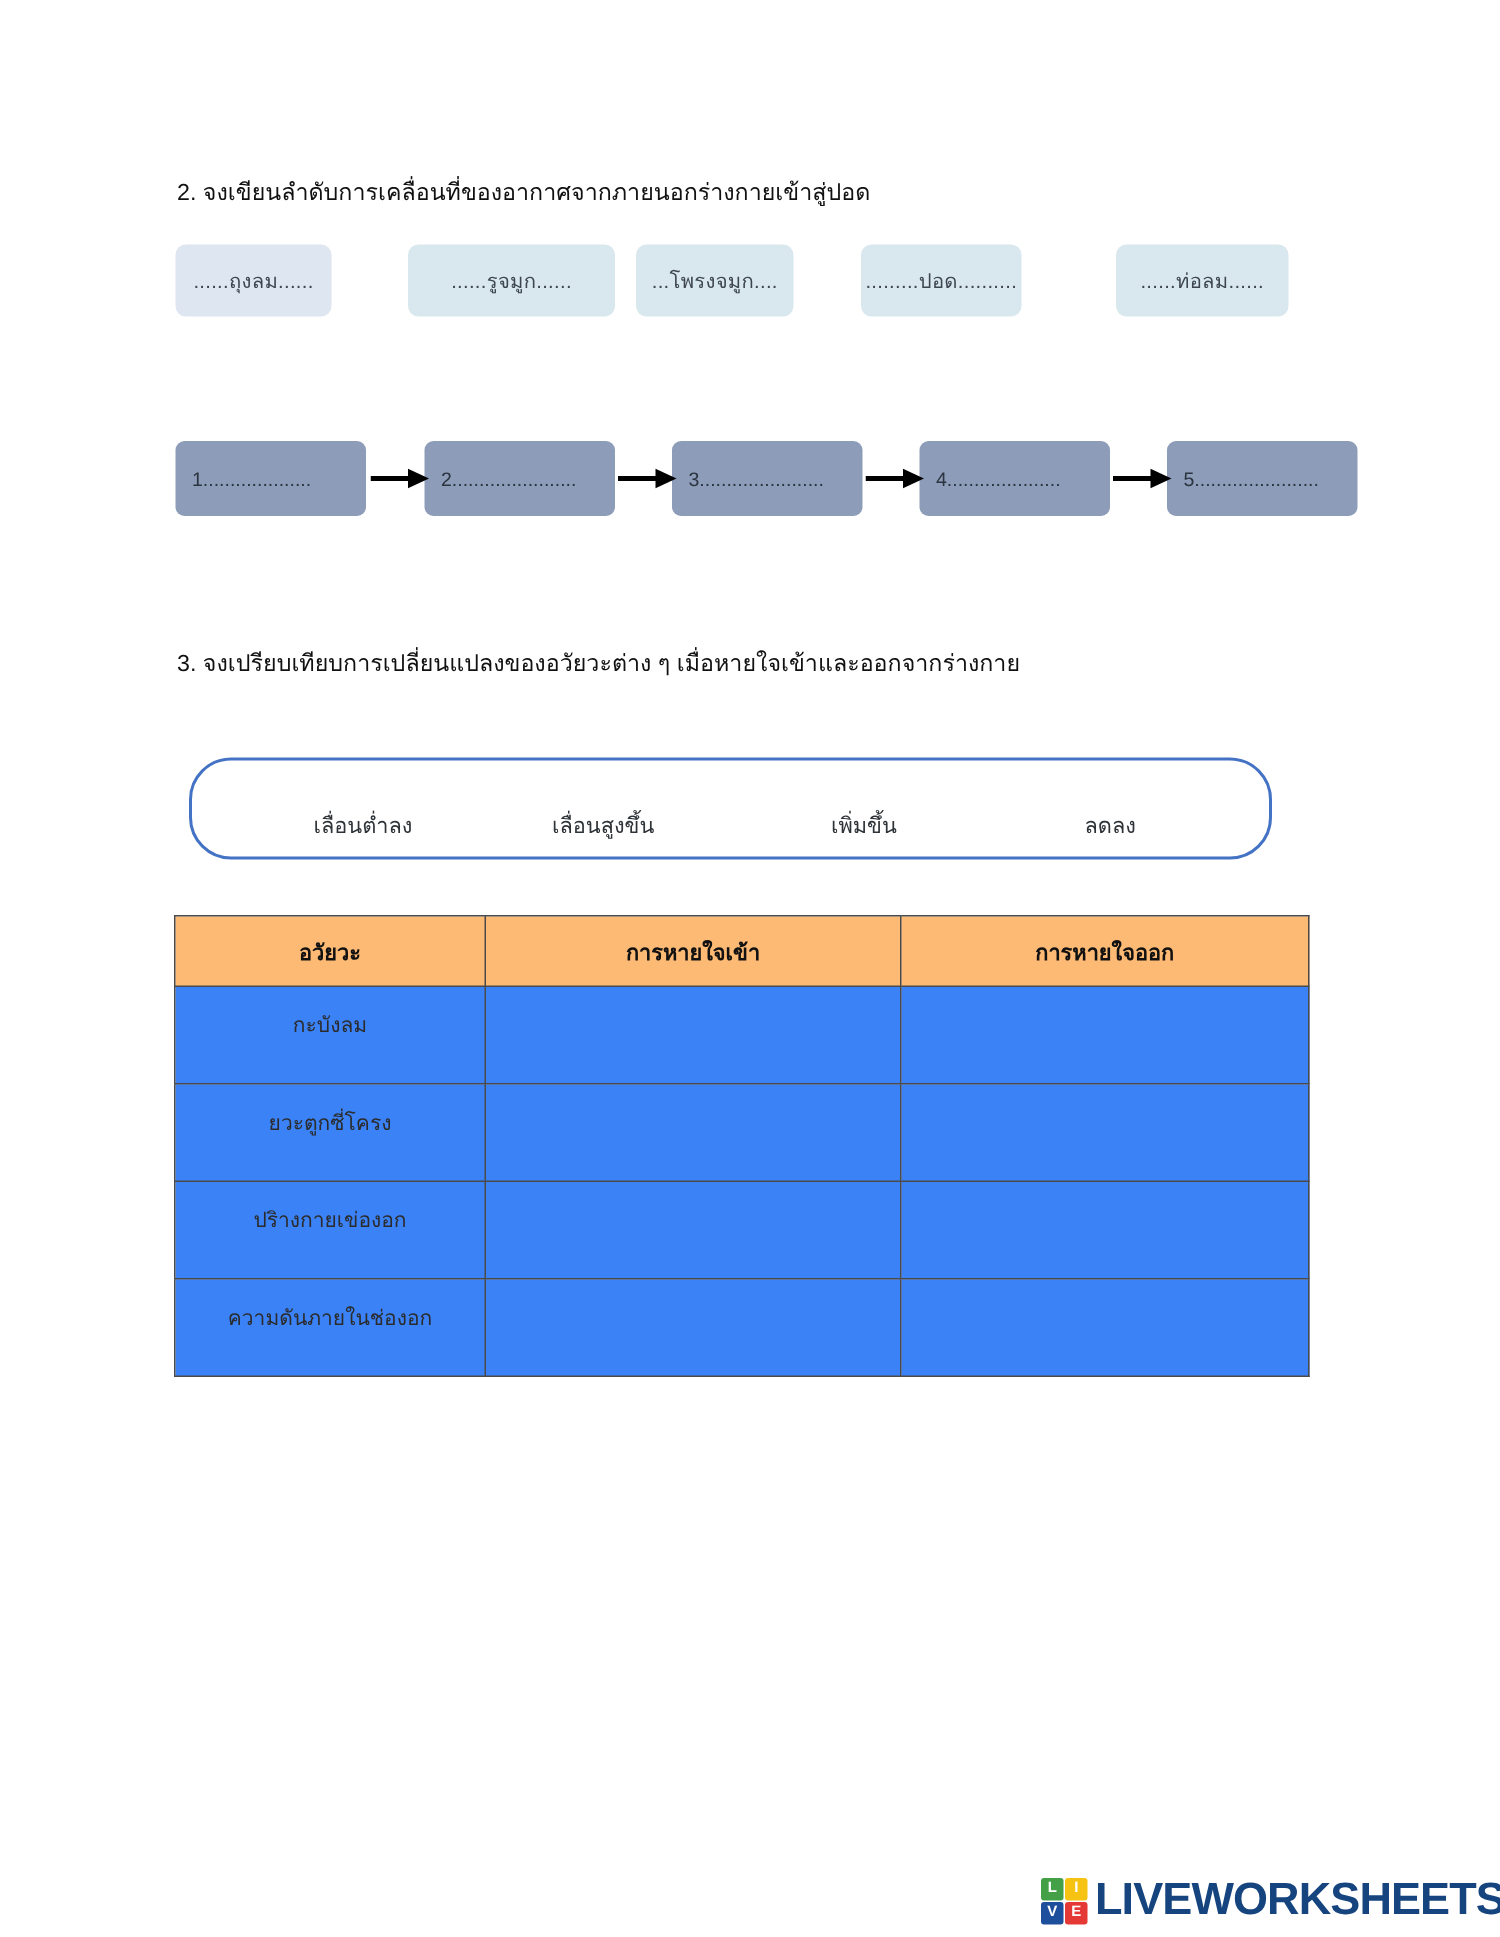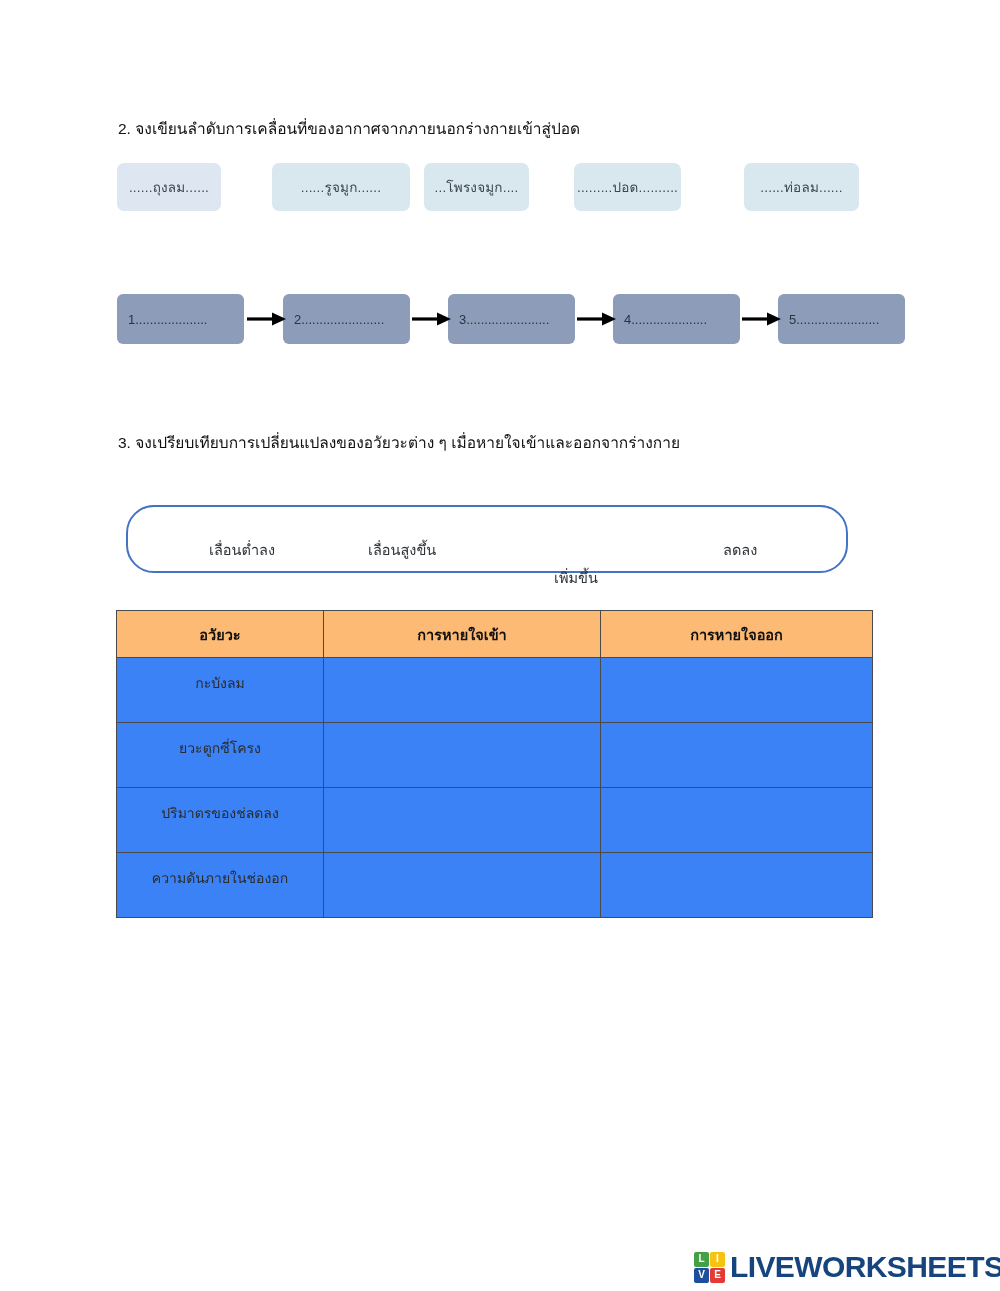--- a/index.html
+++ b/index.html
@@ -110,21 +110,21 @@
     text-align: center;
   }
   .word-bank .wb-item {
     position: absolute;
     font-size: 14.5px;
     color: #2e3338;
     white-space: nowrap;
   }
   .word-bank .wb-item:nth-child(1) { left: 81px;  top: 31px; }
   .word-bank .wb-item:nth-child(2) { left: 240px; top: 31px; }
-  .word-bank .wb-item:nth-child(3) { left: 426px; top: 31px; margin-top: 28px; }
+  .word-bank .wb-item:nth-child(3) { left: 426px; top: 31px; }
   .word-bank .wb-item:nth-child(4) { left: 595px; top: 31px; }
 
   
   .cmp-table {
     position: absolute;
     left: 116px;
     top: 610px;
     width: 756px;
     border-collapse: collapse;
     table-layout: fixed;
@@ -257,21 +257,21 @@
       <td class="row-label">กะบังลม</td>
       <td></td>
       <td></td>
     </tr>
     <tr>
       <td class="row-label">ยวะตูกซี่โครง</td>
       <td></td>
       <td></td>
     </tr>
     <tr>
-      <td class="row-label">ปริมาตรของช่ลดลง</td>
+      <td class="row-label">ปริางกายเข่องอก</td>
       <td></td>
       <td></td>
     </tr>
     <tr>
       <td class="row-label">ความดันภายในช่องอก</td>
       <td></td>
       <td></td>
     </tr>
   </tbody>
 </table>

